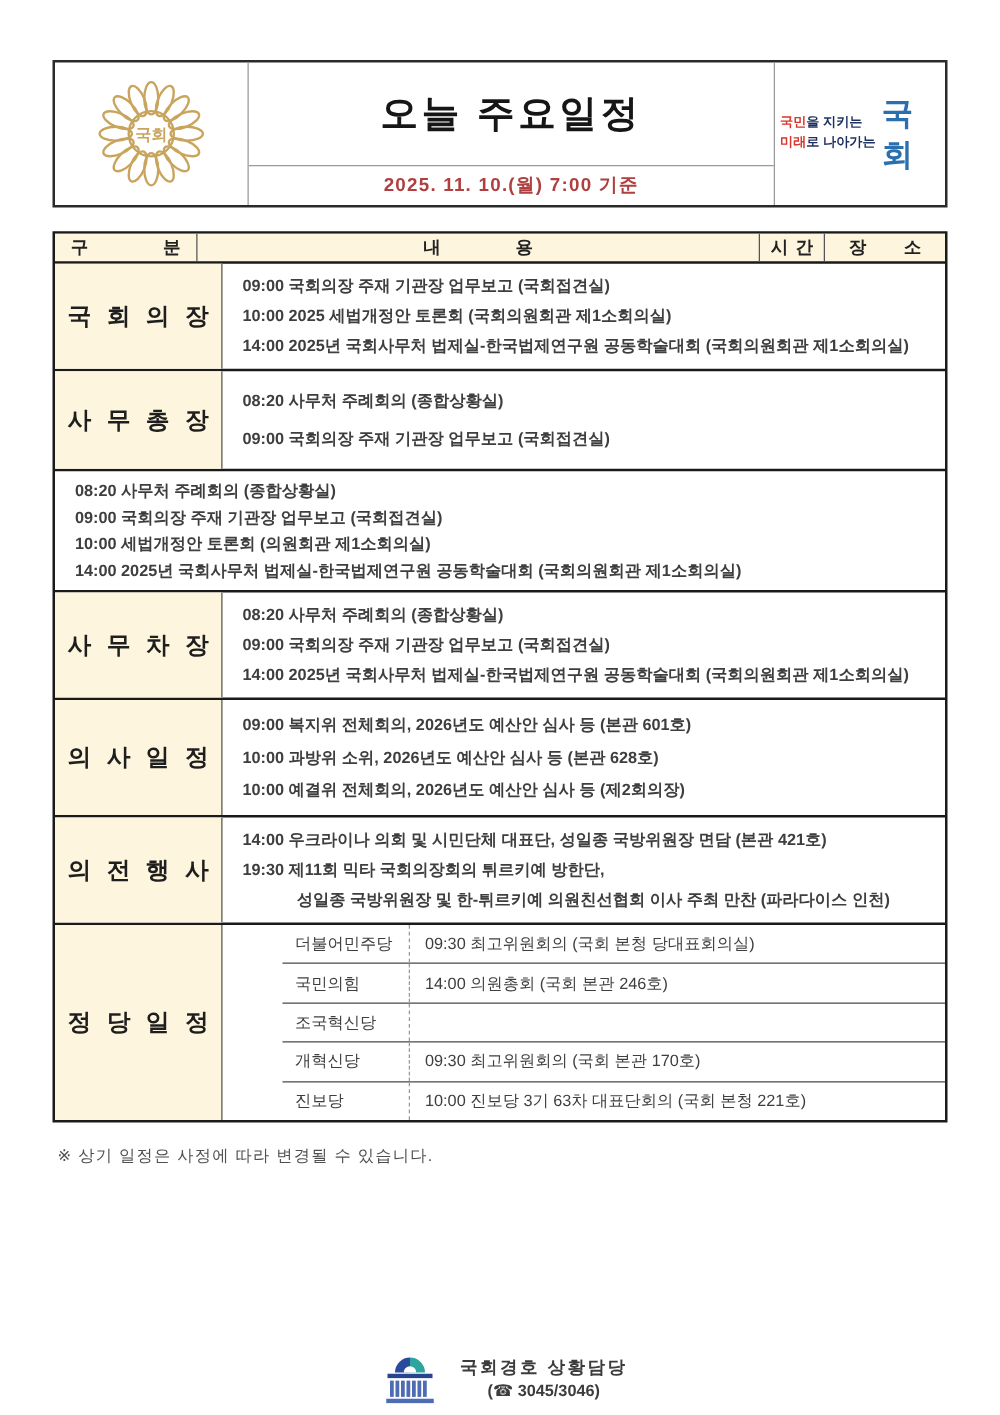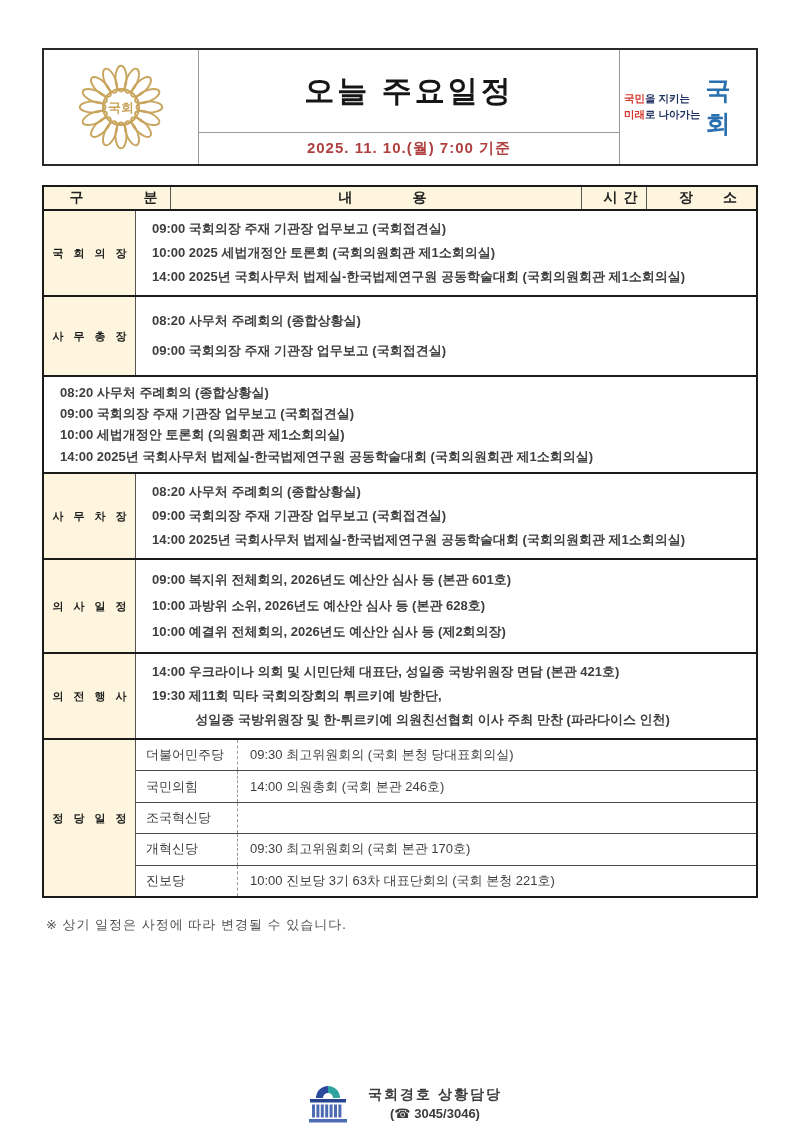--- a/index.html
+++ b/index.html
@@ -21,38 +21,38 @@
                 font-size:15px; font-weight:600; color:#b04040; letter-spacing:1px; }
   .logo-cell { width:136px; display:flex; align-items:center; justify-content:center; gap:5px; padding:4px; }
   .logo-lines { font-size:10.5px; font-weight:800; line-height:1.5; white-space:nowrap; }
   .logo-red { color:#d6362c; } .logo-navy { color:#1c2f5e; }
   .logo-wordmark { font-size:25px; font-weight:900; color:#2a6fb0; letter-spacing:-1px; }
 
   
   .tbl { margin-top:19px; border:2px solid #1a1a1a; }
   .thead { display:flex; height:24px; background:#fdf5dd; border-bottom:2px solid #1a1a1a;
            font-size:14px; font-weight:700; color:#222; }
-  .th { display:flex; align-items:center; justify-content:center; white-space:pre;margin-left:13px; }
+  .th { display:flex; align-items:center; justify-content:center; white-space:pre; }
   .th-cat   { width:114px; border-right:1px solid #555; word-spacing:56px; }
   .th-cont  { flex:1;      border-right:1px solid #555; word-spacing:56px; }
   .th-time  { width:52px;  border-right:1px solid #555; word-spacing:2px; }
   .th-place { width:96px;  word-spacing:26px; }
 
   .trow { display:flex; border-bottom:2px solid #1a1a1a; }
   .trow:last-child { border-bottom:none; }
-  .tlabel { width:92px; background:#fdf5dd; border-right:1px solid #555;
+  .tlabel { width:134px; background:#fdf5dd; border-right:1px solid #555;
             display:flex; align-items:center; justify-content:center;
-            font-size:11px; font-weight:700; color:#1e1e1e; white-space:pre; word-spacing:7px; }
+            font-size:19px; font-weight:700; color:#1e1e1e; white-space:pre; word-spacing:7px; }
   .tbody-cell { flex:1; min-width:0; }
   .tbody-cell.lines { display:flex; flex-direction:column; justify-content:space-evenly;
                       padding:3px 4px 3px 16px; }
   .line { font-size:13px; line-height:1.35; color:#3e3e3e; white-space:pre-wrap;font-weight:bold; }
 
   .tbody-cell.parties { display:flex; flex-direction:column; }
-  .party-row { flex:1; display:flex; border-bottom:1px solid #4a4a4a; }
+  .party-row { flex:1; display:flex; border-bottom:1px solid #4a4a4a;margin-left:48px; }
   .party-row:last-child { border-bottom:none; }
   .party-name { width:102px; padding-left:10px; display:flex; align-items:center;
                 border-right:1px dashed #999; font-size:13px; color:#3e3e3e; }
   .party-line { flex:1; padding-left:12px; display:flex; align-items:center;
                 font-size:13px; color:#3e3e3e; }
 
   
   .note { margin-top:18px; padding-left:4px; font-size:13px; color:#4f4f4f; letter-spacing:1px; }
 
   .footer { position:absolute; left:0; right:0; top:1080px;

